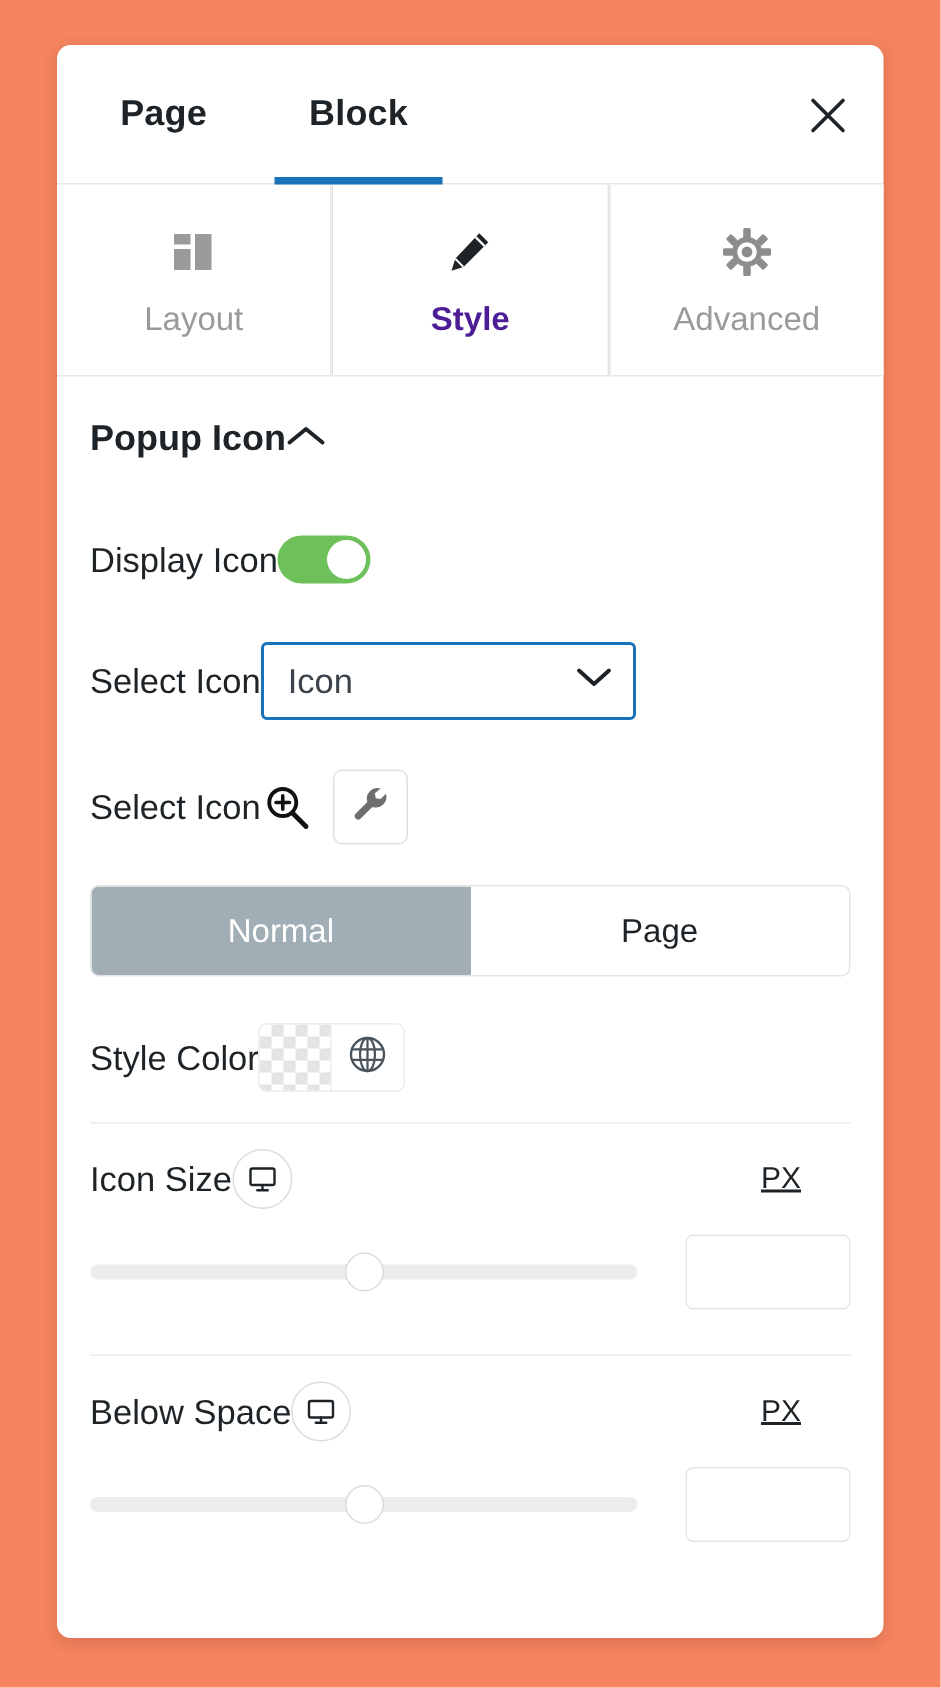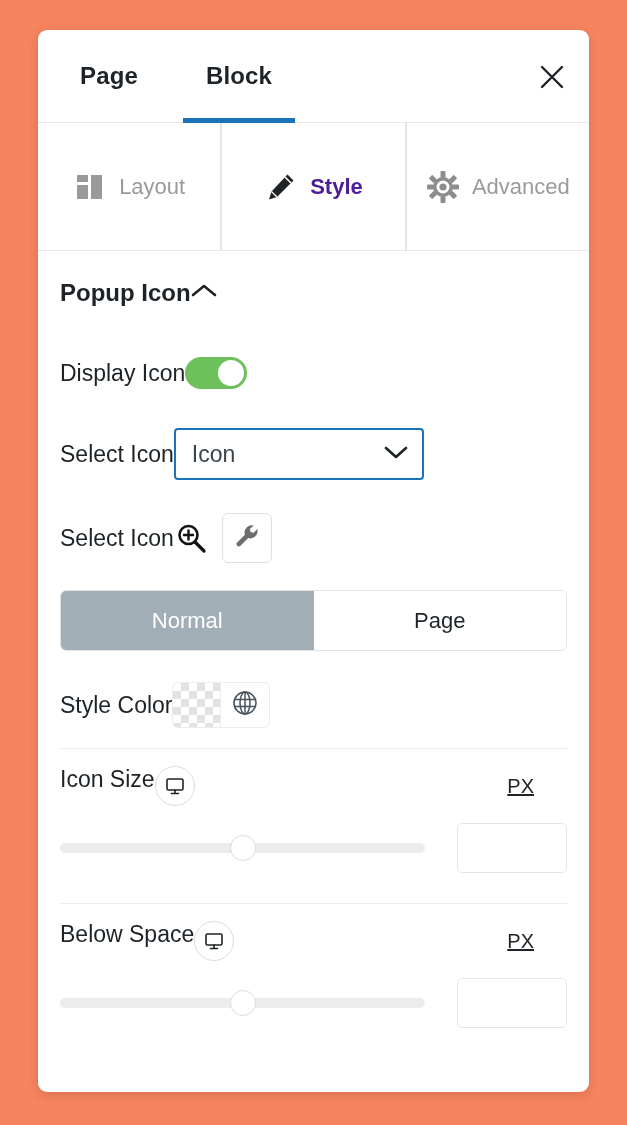--- a/index.html
+++ b/index.html
@@ -77,20 +77,21 @@
   .sectiontabs {
     display: flex;
     height: 128px;
     background: #ffffff;
     border-bottom: 1px solid #e8e8e8;
     box-sizing: border-box;
   }
   .stab {
     flex: 1 1 0;
     display: flex;
+    flex-direction: column;
     align-items: center;
     justify-content: center;
     gap: 12px;
     border: 1px solid #e5e5e5;
     border-top: none;
     border-bottom: none;
     background: #fff;
     cursor: pointer;
     box-sizing: border-box;
   }
@@ -271,21 +272,21 @@
   
   .slider-block { padding: 0 22px; }
   .slider-head {
     display: flex;
     align-items: center;
     justify-content: space-between;
     height: 74px;
   }
   .slider-head-left {
     display: flex;
-    align-items: flex-start;
+    align-items: center;
   }
   .device-circle {
     width: 38px;
     height: 38px;
     border-radius: 50%;
     border: 1px solid #dcdcdc;
     display: flex;
     align-items: center;
     justify-content: center;
     background: #fff;

